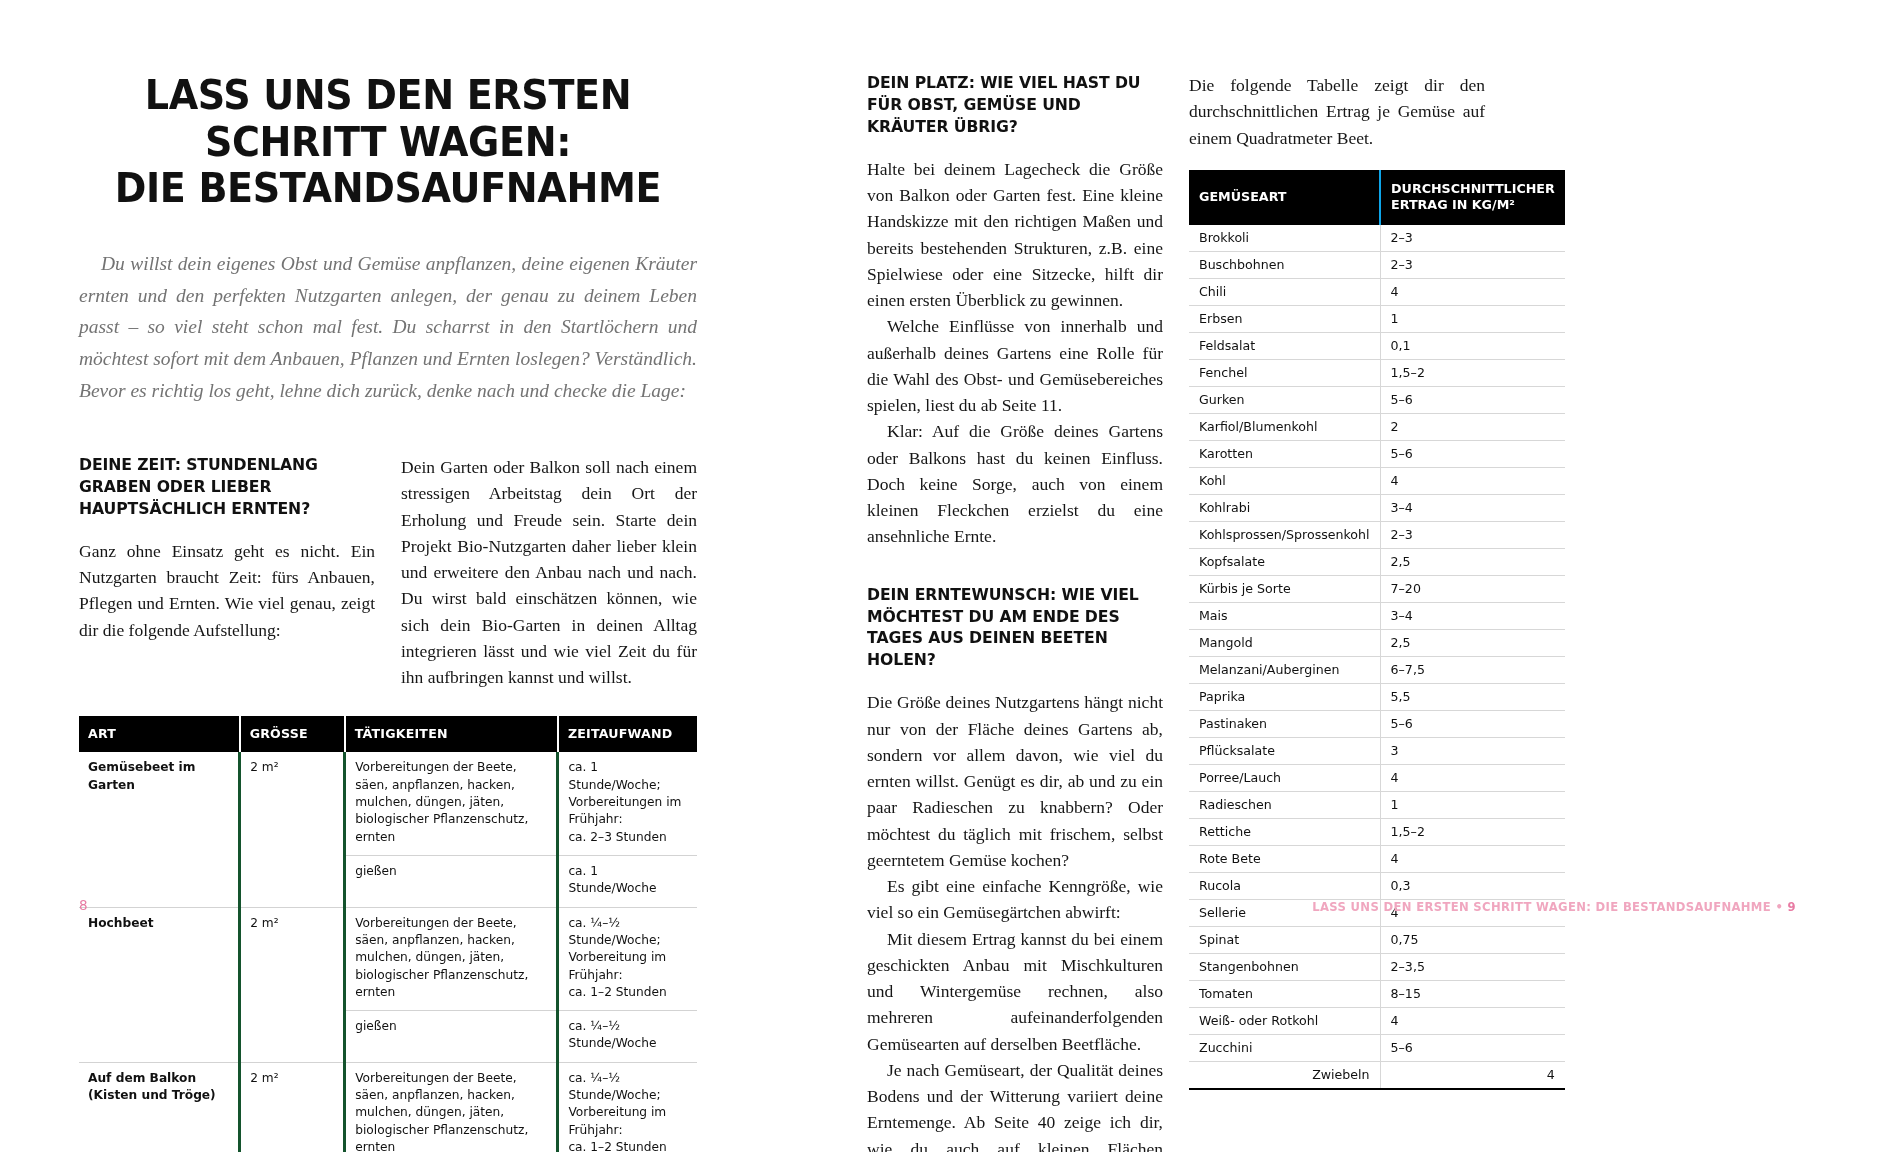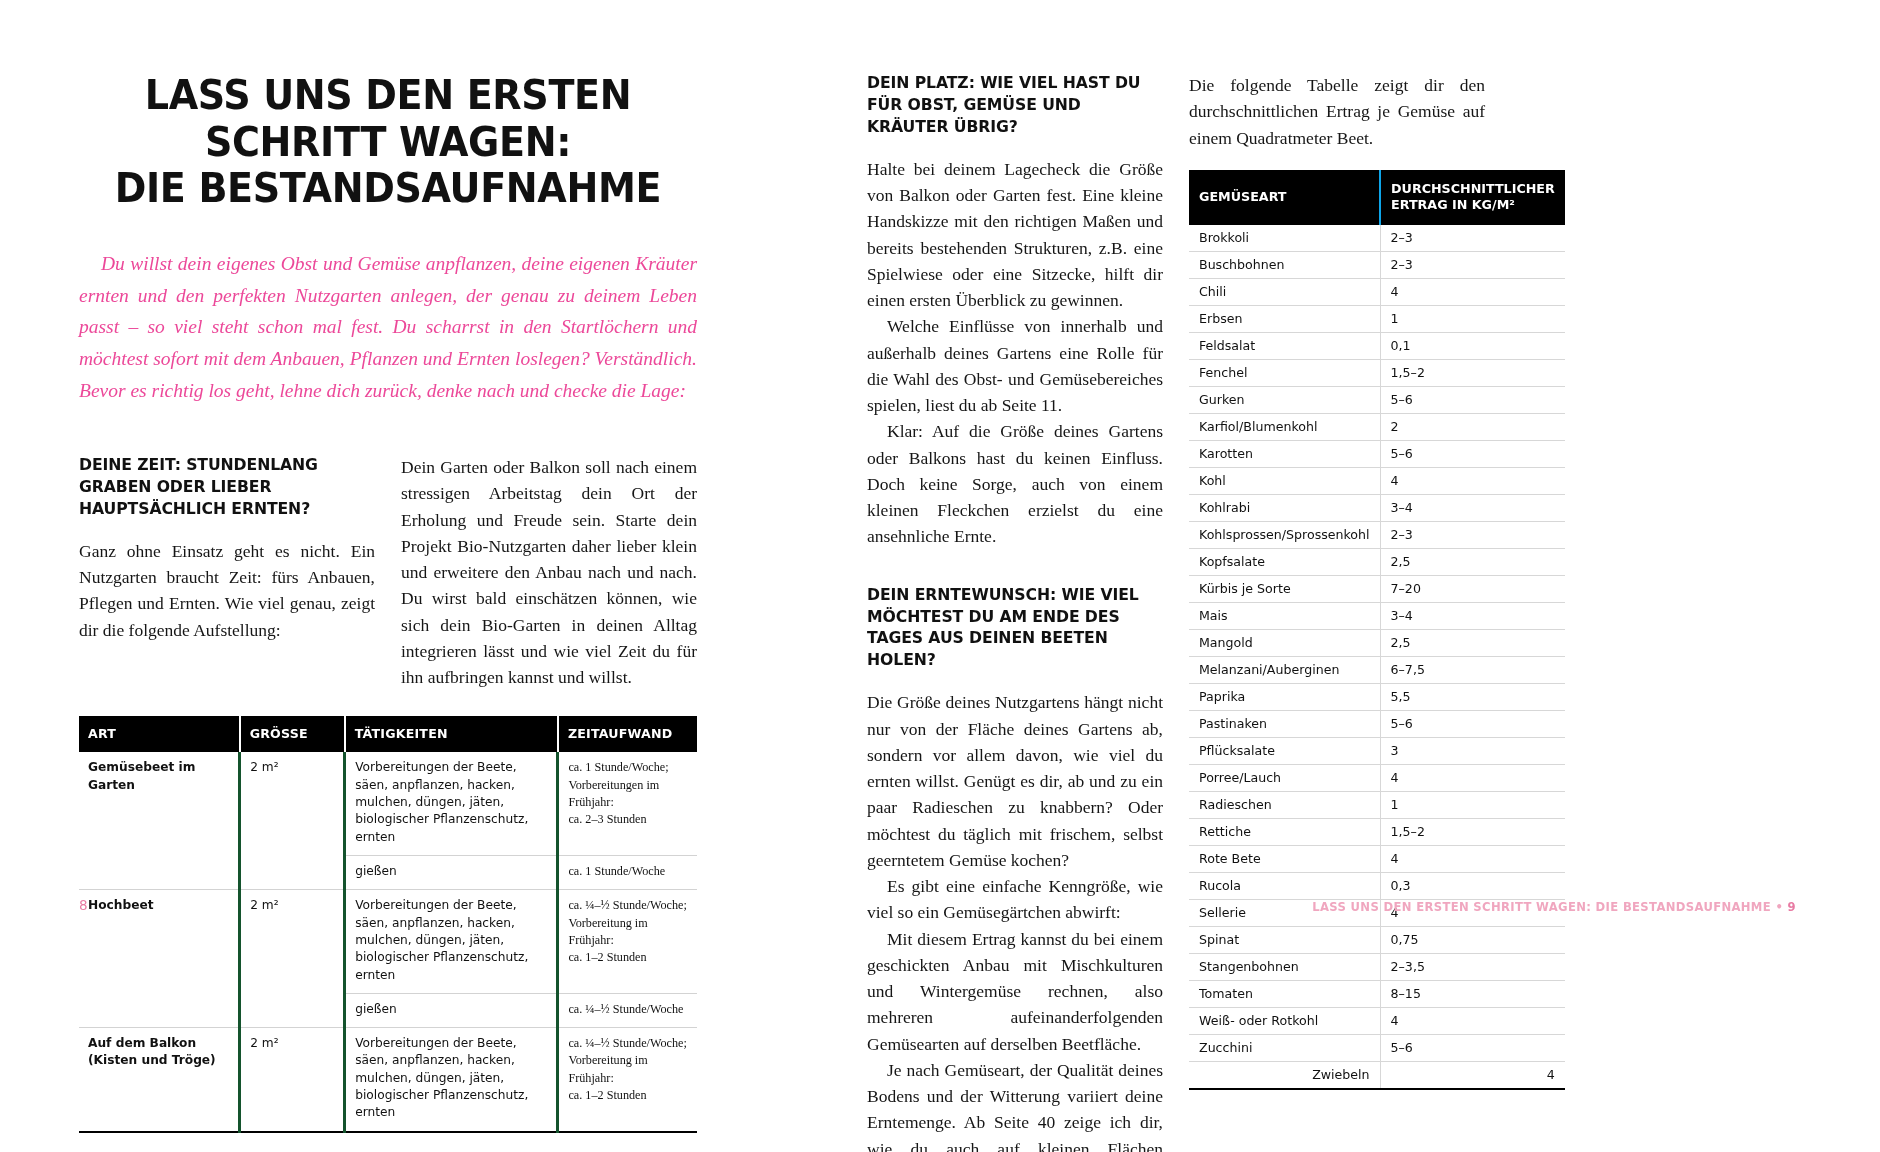--- a/index.html
+++ b/index.html
@@ -53,21 +53,21 @@
   }
   h1.chapter-title .l2 { display: block; }
 
   p.intro {
     font-style: italic;
     font-size: 19.5px;
     line-height: 1.62;
     text-align: justify;
     margin: 36px 0 0 0;
     text-indent: 22px;
-    color: #ec4899;
+    color: #737373;
   }
 
   .two-col {
     display: flex;
     gap: 26px;
     margin-top: 48px;
   }
   .col { width: 296px; }
 
   h2.sec-head {
@@ -114,21 +114,21 @@
   }
   table.blk thead th:last-child { border-right: none; }
 
   table.blk td {
     padding: 7px 9px 9px 9px;
     vertical-align: top;
     border-bottom: 1px solid #d3d3d3;
     border-right: 3px solid #14532d;
     background: #fff;
   }
-  table.blk td:last-child { border-right: none; font-family: Liberation Serif, serif; }
+  table.blk td:last-child { border-right: none; }
 
   .tbl-wrap-left { margin-top: 26px; }
   .tbl-wrap-left table.blk { border-bottom: 2px solid #000; }
 
   td.art { font-weight: 700; }
   td.nb { border-bottom: none; }
 
   
   .yield-wrap { margin-top: 19px; }
   table.yield {

